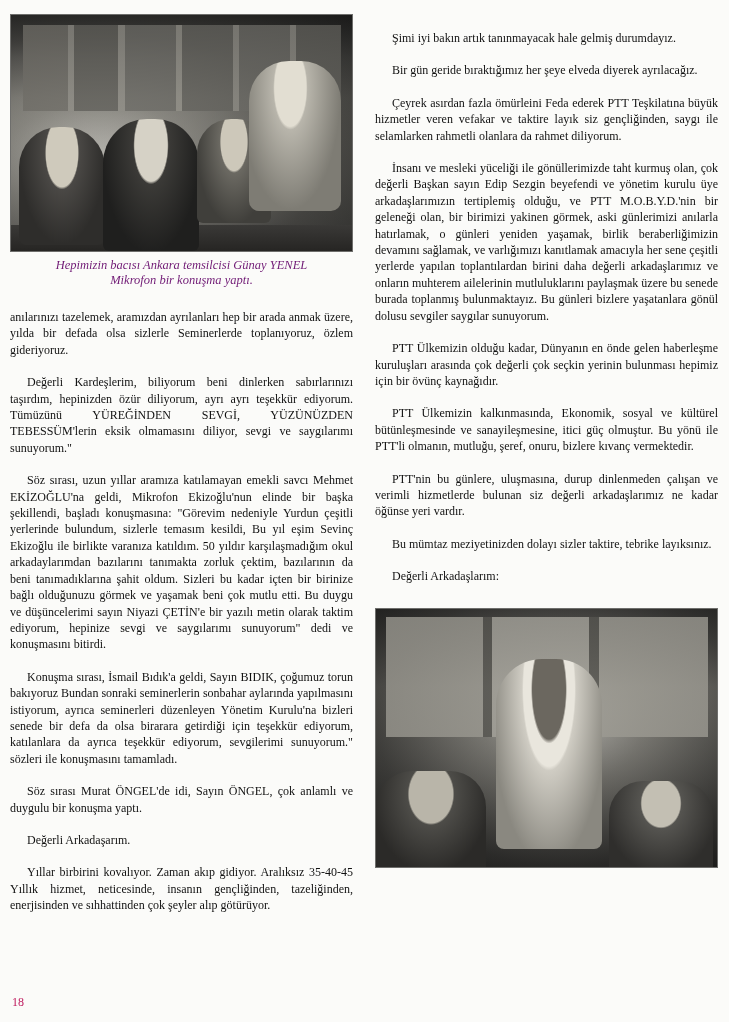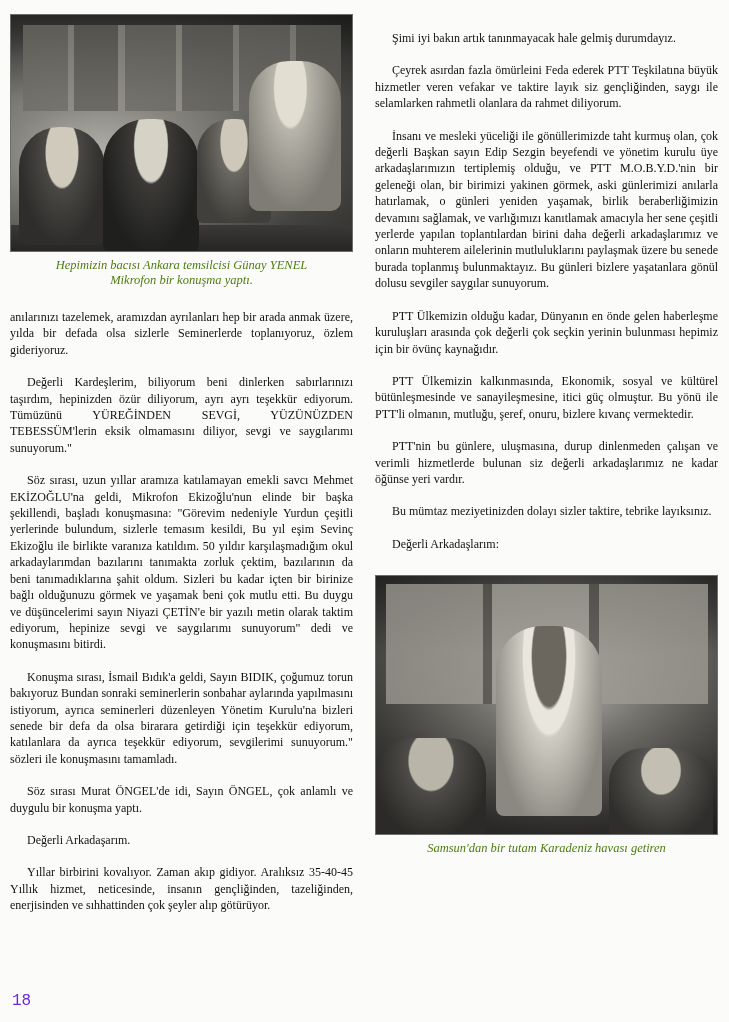--- a/index.html
+++ b/index.html
@@ -90,42 +90,42 @@
   .pb-l2 { bottom: 0; right: 4px; width: 104px; height: 86px; border-radius: 34px 34px 0 0;
     background: radial-gradient(ellipse at 50% 26%, #c3bfb3 0 26%, #555450 28%, #2f2e2c 78%); }
 
   .caption {
     font-family: "Liberation Serif", serif;
     font-style: italic;
     font-size: 12.5px;
     line-height: 15px;
     text-align: center;
     margin: 6px 6px 0 6px;
-    color: #4d7c0f;
+    color: #701a75;
   }
 
   
   p.body {
     font-size: 12px;
     line-height: 16.4px;
     text-align: justify;
     margin: 16px 0 9px 0;
     text-indent: 17px;
     hyphens: auto;
   }
   p.body.noindent { text-indent: 0; }
   p.body.first { margin-top: 11px; }
 
   .folio {
     position: absolute;
     left: 12px;
     bottom: 12px;
-    font-size: 16px;
-    font-family: Liberation Mono, monospace;
-    color: #6d28d9;
+    font-size: 12px;
+    font-family: Liberation Serif, serif;
+    color: #be185d;
   }
   .spacer-10 { height: 10px; }
   .spacer-14 { height: 14px; }
 </style>
 </head>
 <body>
 
 <div class="page">
   <div class="columns">
 
@@ -153,38 +153,38 @@
       <p class="body">Konuşma sırası, İsmail Bıdık'a geldi, Sayın BIDIK, çoğumuz torun bakıyoruz Bundan sonraki seminerlerin sonbahar aylarında yapılmasını istiyorum, ayrıca seminerleri düzenleyen Yönetim Kurulu'na bizleri senede bir defa da olsa birarara getirdiği için teşekkür ediyorum, katılanlara da ayrıca teşekkür ediyorum, sevgilerimi sunuyorum." sözleri ile konuşmasını tamamladı.</p>
       <p class="body">Söz sırası Murat ÖNGEL'de idi, Sayın ÖNGEL, çok anlamlı ve duygulu bir konuşma yaptı.</p>
       <p class="body">Değerli Arkadaşarım.</p>
       <p class="body">Yıllar birbirini kovalıyor. Zaman akıp gidiyor. Aralıksız 35-40-45 Yıllık hizmet, neticesinde, insanın gençliğinden, tazeliğinden, enerjisinden ve sıhhattinden çok şeyler alıp götürüyor.</p>
 
     </div>
 
     <div class="col col-right">
 
       <p class="body">Şimi iyi bakın artık tanınmayacak hale gelmiş durumdayız.</p>
+      <p class="body">Bir gün geride bıraktığımız her şeye elveda diyerek ayrılacağız.</p>
       <p class="body">Çeyrek asırdan fazla ömürleini Feda ederek PTT Teşkilatına büyük hizmetler veren vefakar ve taktire layık  siz gençliğinden, saygı ile selamlarken rahmetli olanlara da rahmet diliyorum.</p>
       <p class="body">İnsanı ve mesleki yüceliği ile gönüllerimizde taht kurmuş olan, çok değerli Başkan sayın Edip Sezgin beyefendi ve yönetim kurulu üye arkadaşlarımızın tertiplemiş olduğu, ve PTT M.O.B.Y.D.'nin bir geleneği olan, bir birimizi yakinen görmek, aski günlerimizi anılarla hatırlamak, o günleri yeniden yaşamak, birlik beraberliğimizin devamını sağlamak, ve varlığımızı kanıtlamak amacıyla her sene çeşitli yerlerde yapılan toplantılardan birini daha değerli arkadaşlarımız ve onların muhterem ailelerinin mutluluklarını paylaşmak üzere bu senede burada toplanmış bulunmaktayız. Bu günleri bizlere yaşatanlara gönül dolusu sevgiler saygılar sunuyorum.</p>
       <p class="body">PTT Ülkemizin olduğu kadar, Dünyanın en önde gelen haberleşme kuruluşları arasında çok değerli çok seçkin yerinin bulunması hepimiz için bir övünç kaynağıdır.</p>
       <p class="body">PTT Ülkemizin kalkınmasında, Ekonomik, sosyal ve kültürel bütünleşmesinde ve sanayileşmesine, itici güç olmuştur. Bu yönü ile PTT'li olmanın, mutluğu, şeref, onuru, bizlere kıvanç vermektedir.</p>
       <p class="body">PTT'nin bu günlere, uluşmasına, durup dinlenmeden çalışan ve verimli hizmetlerde bulunan siz değerli arkadaşlarımız ne kadar öğünse yeri vardır.</p>
       <p class="body">Bu mümtaz meziyetinizden dolayı sizler taktire, tebrike layıksınız.</p>
       <p class="body">Değerli Arkadaşlarım:</p>
 
       <div class="spacer-14"></div>
 
       <div class="photo photo-bottom">
         <div class="ph-shape pb-window"></div>
         <div class="ph-shape pb-l1"></div>
         <div class="ph-shape pb-l2"></div>
         <div class="ph-shape pb-person"></div>
       </div>
 
       <div class="caption">
-        <div>Samsun'dan bir tutam Karadeniz havası getiren</div>
       </div>
 
     </div>
   </div>
 
   <div class="folio">18</div>
 </div>
 
 </body></html>

